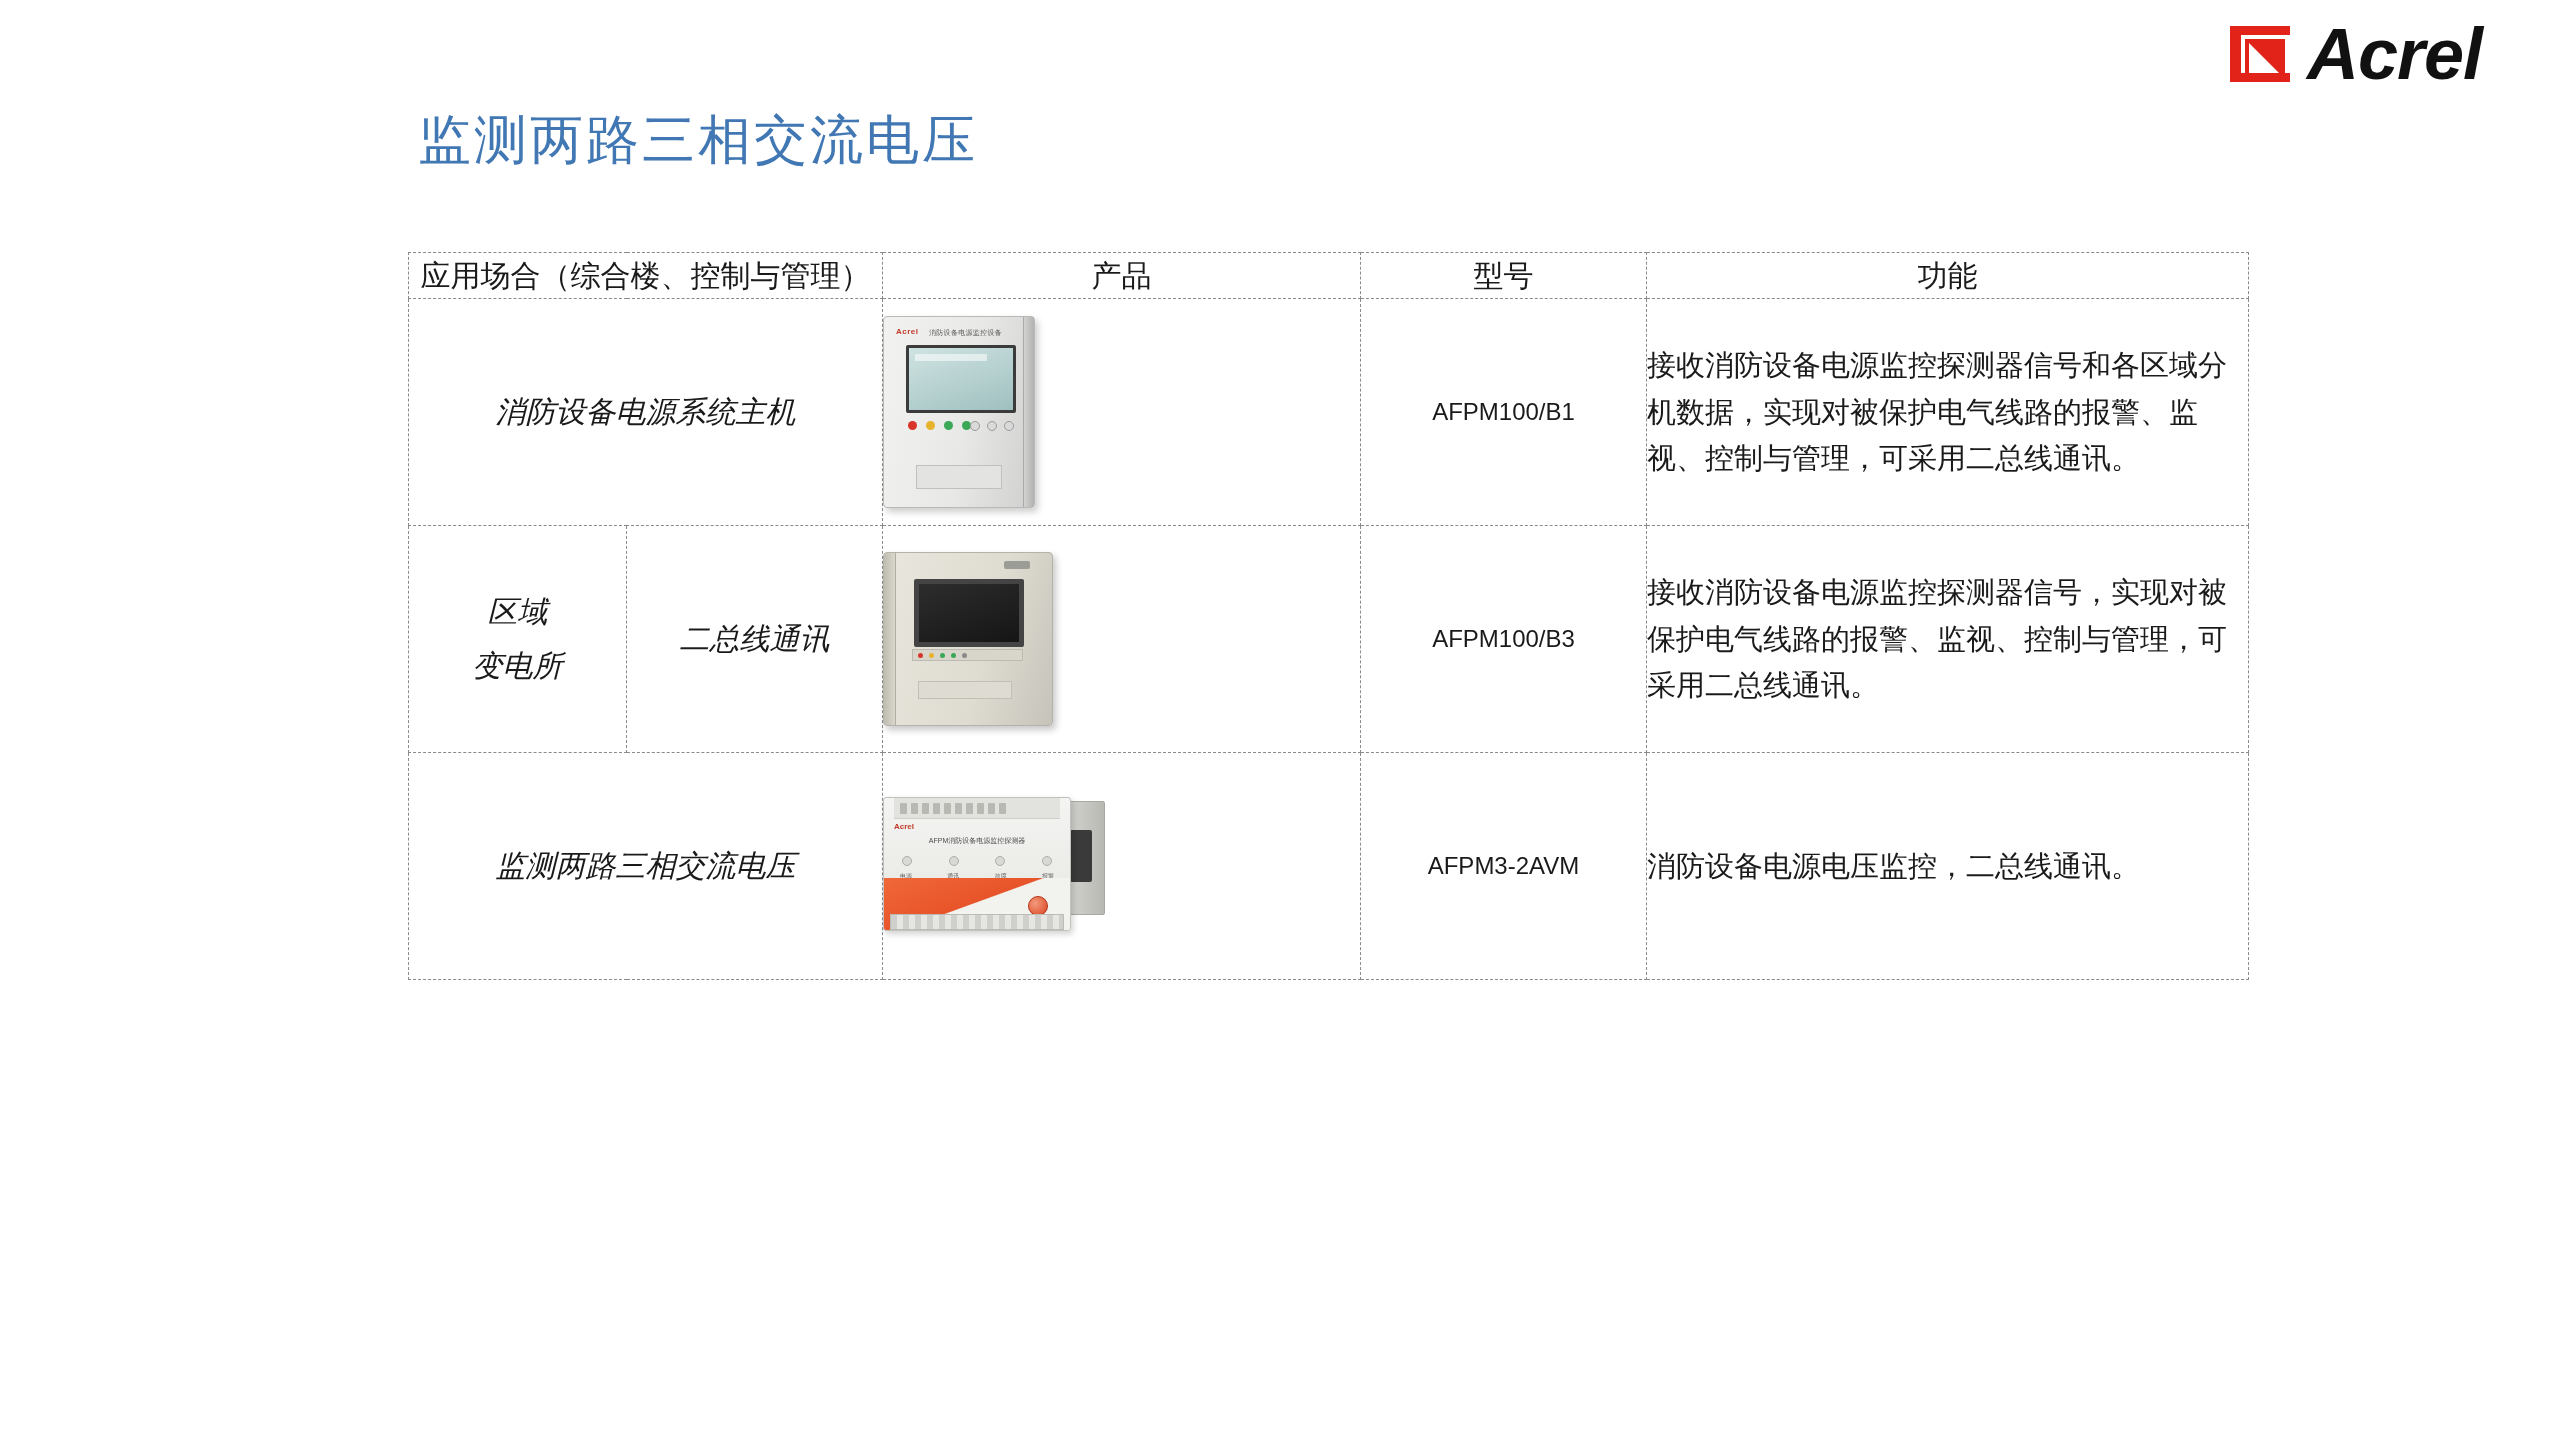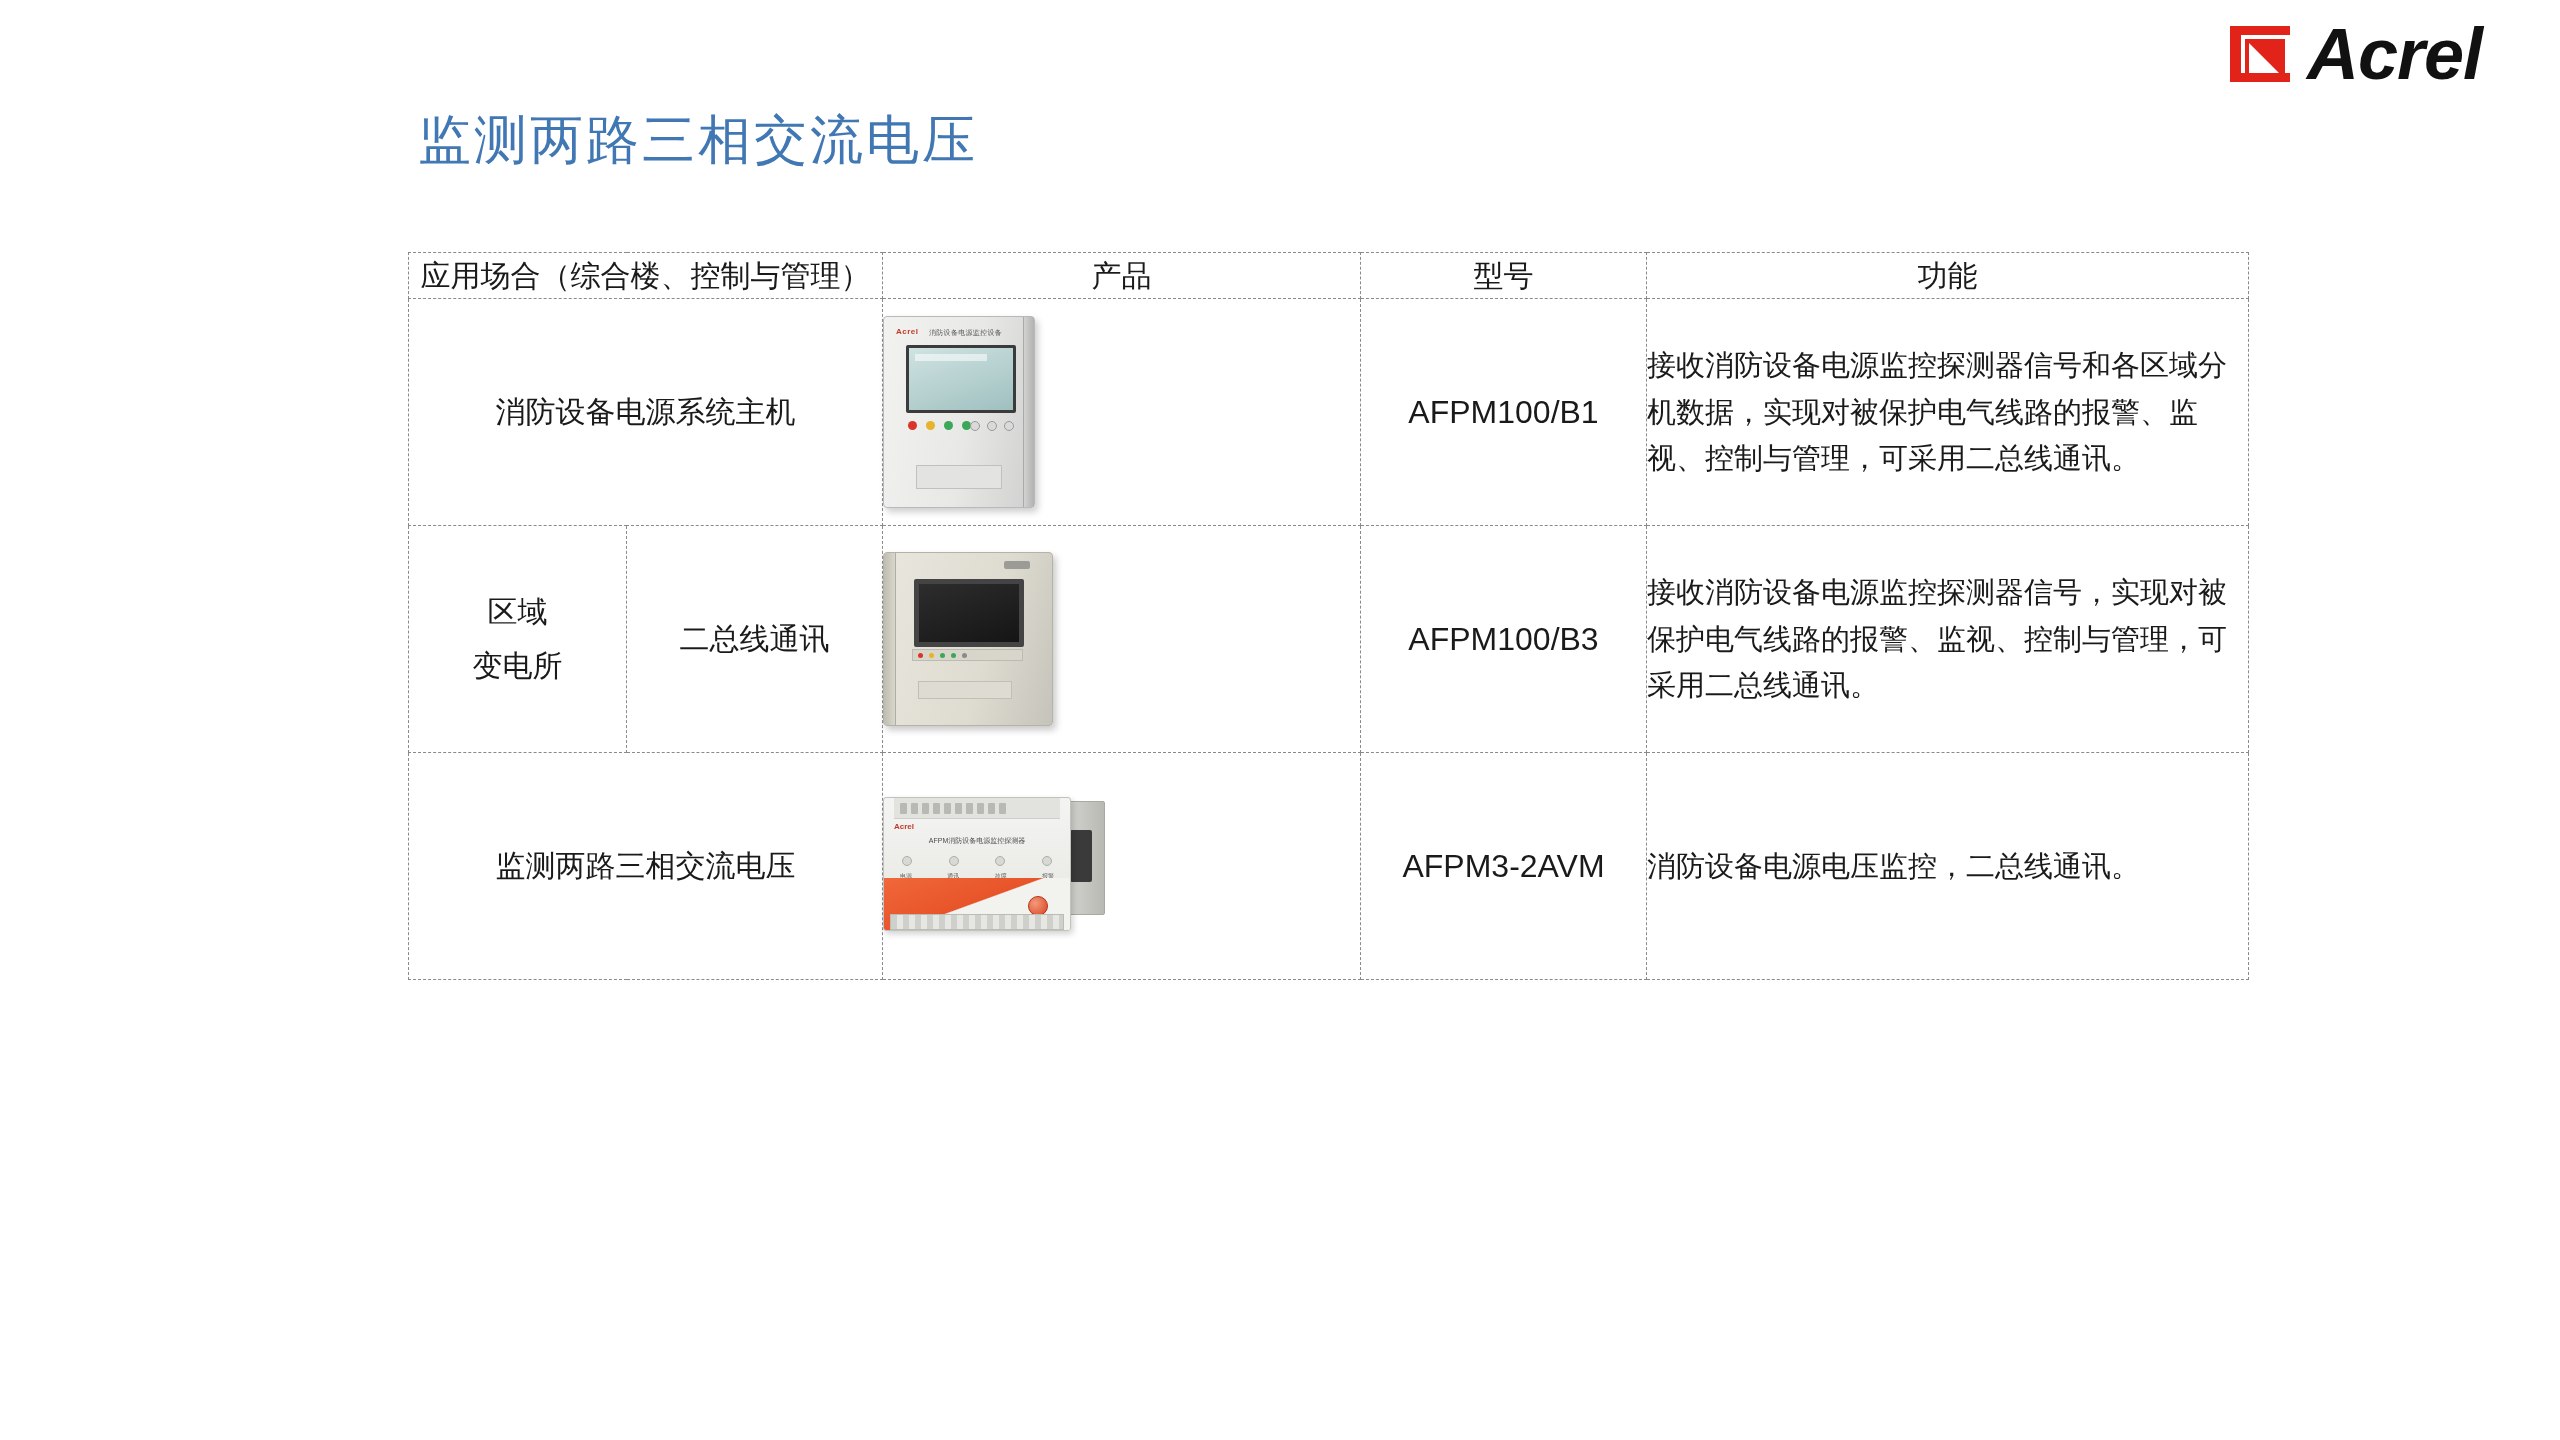--- a/index.html
+++ b/index.html
@@ -83,24 +83,25 @@
     color: #1a1a1a;
     padding: 20px 18px;
     line-height: 1.5;
   }
   .app-cell {
     text-align: center;
     font-size: 30px;
     color: #1a1a1a;
     padding: 16px 10px;
     line-height: 1.8;
+    font-style: italic;
   }
   .model-cell {
     text-align: center;
-    font-size: 32px;
+    font-size: 24px;
     font-weight: bold;
     color: #1a1a1a;
     padding: 16px 8px;
   }
   .func-cell {
     text-align: left;
     font-size: 29px;
     color: #1a1a1a;
     padding: 22px 26px;
     line-height: 1.62;

